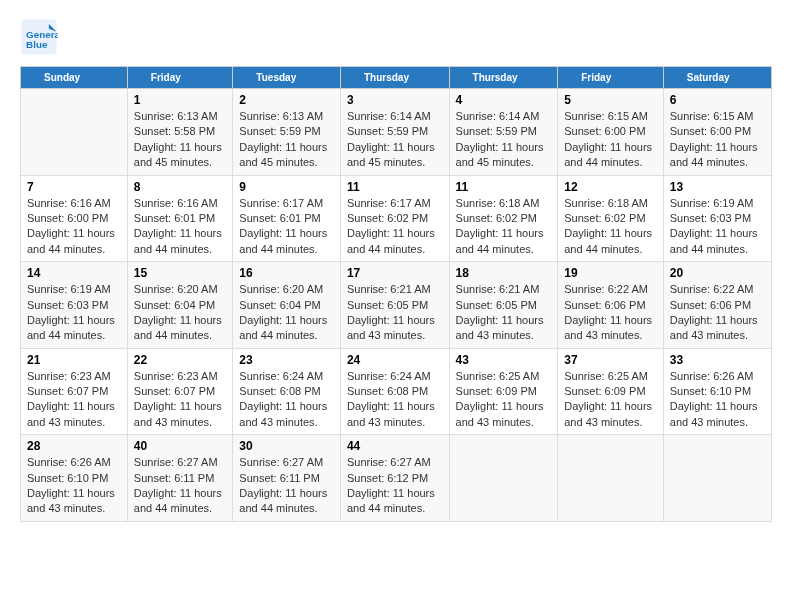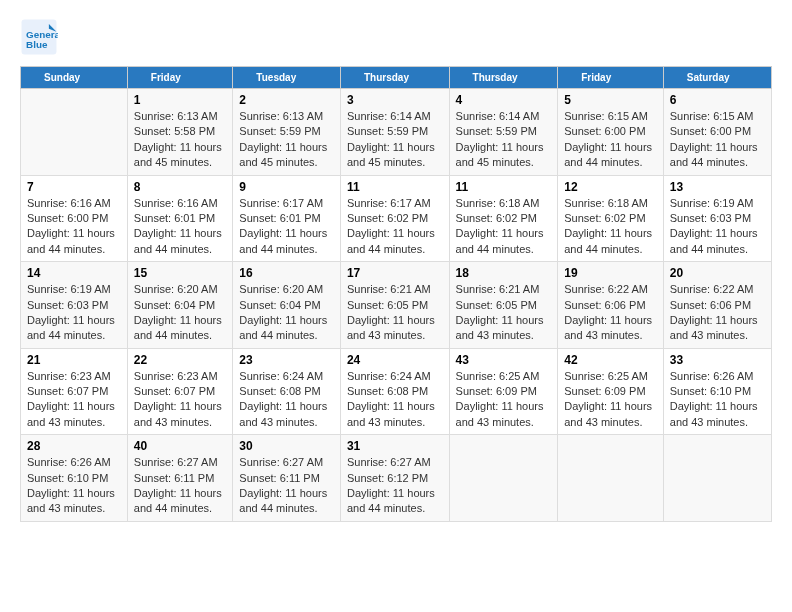--- a/index.html
+++ b/index.html
@@ -296,21 +296,21 @@
 and 43 minutes.</div>
           </td>
           <td>
             <div class="day-num">43</div>
             <div class="day-info" style="white-space: pre-line;">Sunrise: 6:25 AM
 Sunset: 6:09 PM
 Daylight: 11 hours
 and 43 minutes.</div>
           </td>
           <td>
-            <div class="day-num">42</div>
+            <div class="day-num">37</div>
             <div class="day-info" style="white-space: pre-line;">Sunrise: 6:25 AM
 Sunset: 6:09 PM
 Daylight: 11 hours
 and 43 minutes.</div>
           </td>
           <td>
             <div class="day-num">33</div>
             <div class="day-info" style="white-space: pre-line;">Sunrise: 6:26 AM
 Sunset: 6:10 PM
 Daylight: 11 hours
@@ -333,21 +333,21 @@
 and 44 minutes.</div>
           </td>
           <td>
             <div class="day-num">30</div>
             <div class="day-info" style="white-space: pre-line;">Sunrise: 6:27 AM
 Sunset: 6:11 PM
 Daylight: 11 hours
 and 44 minutes.</div>
           </td>
           <td>
-            <div class="day-num">31</div>
+            <div class="day-num">44</div>
             <div class="day-info" style="white-space: pre-line;">Sunrise: 6:27 AM
 Sunset: 6:12 PM
 Daylight: 11 hours
 and 44 minutes.</div>
           </td>
           <td></td>
           <td></td>
           <td></td>
         </tr>
       </tbody>

